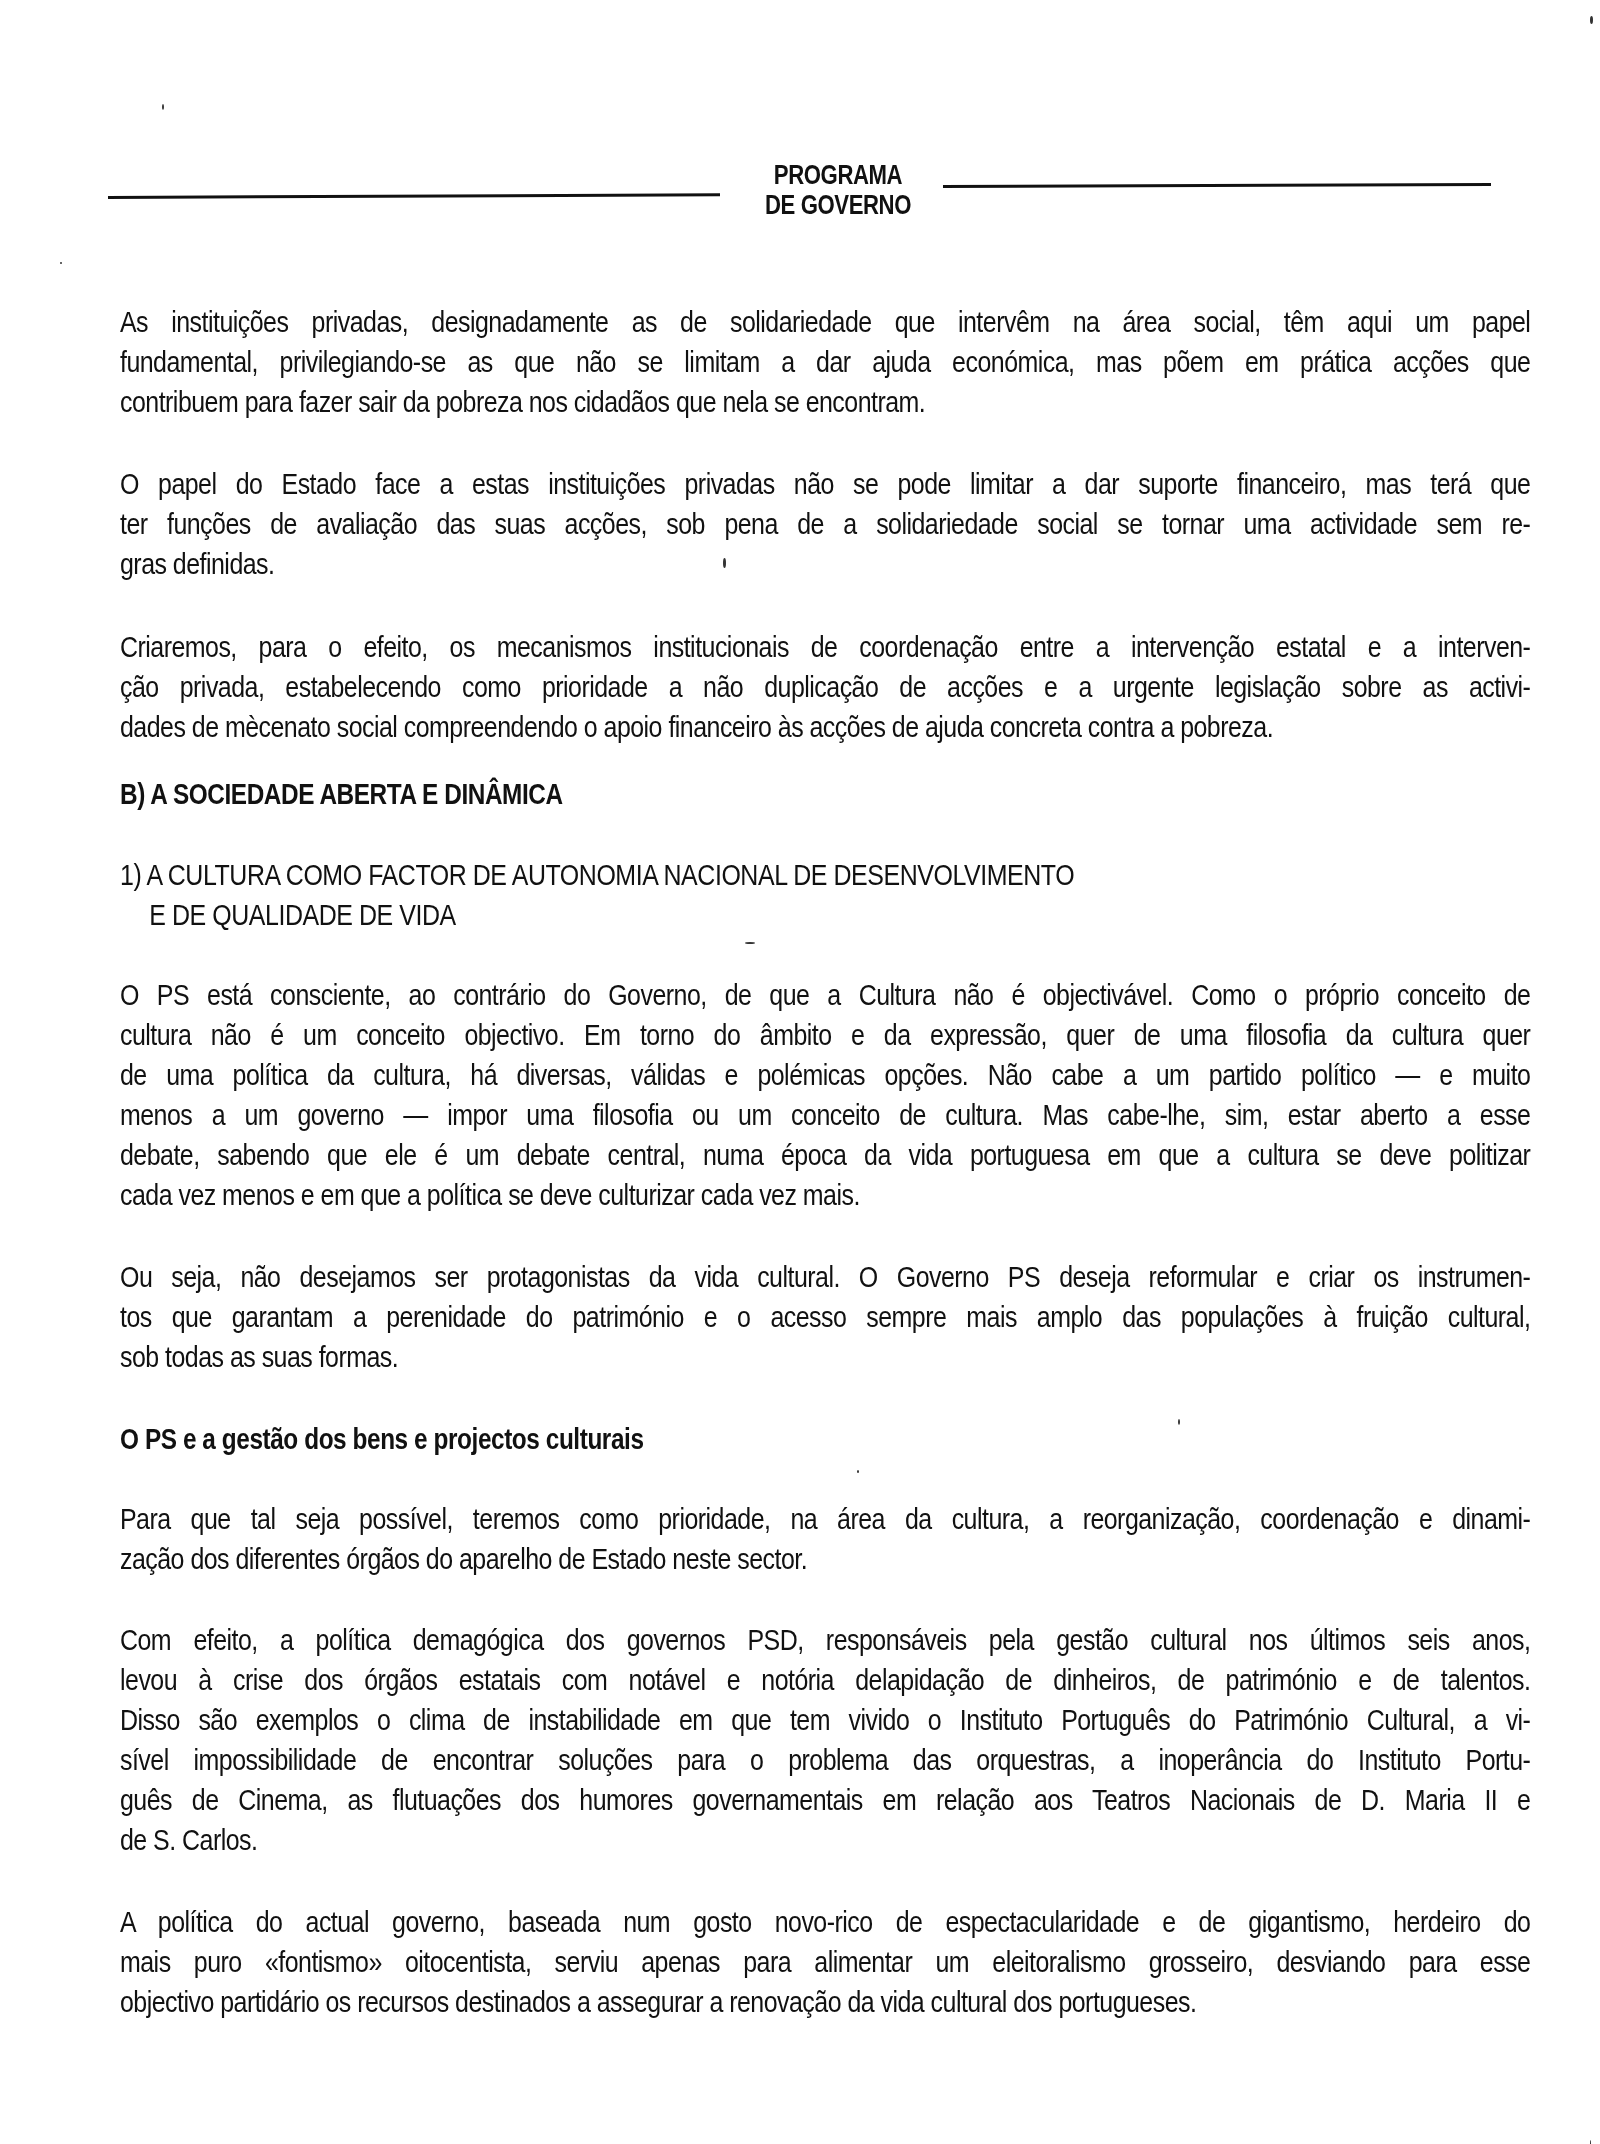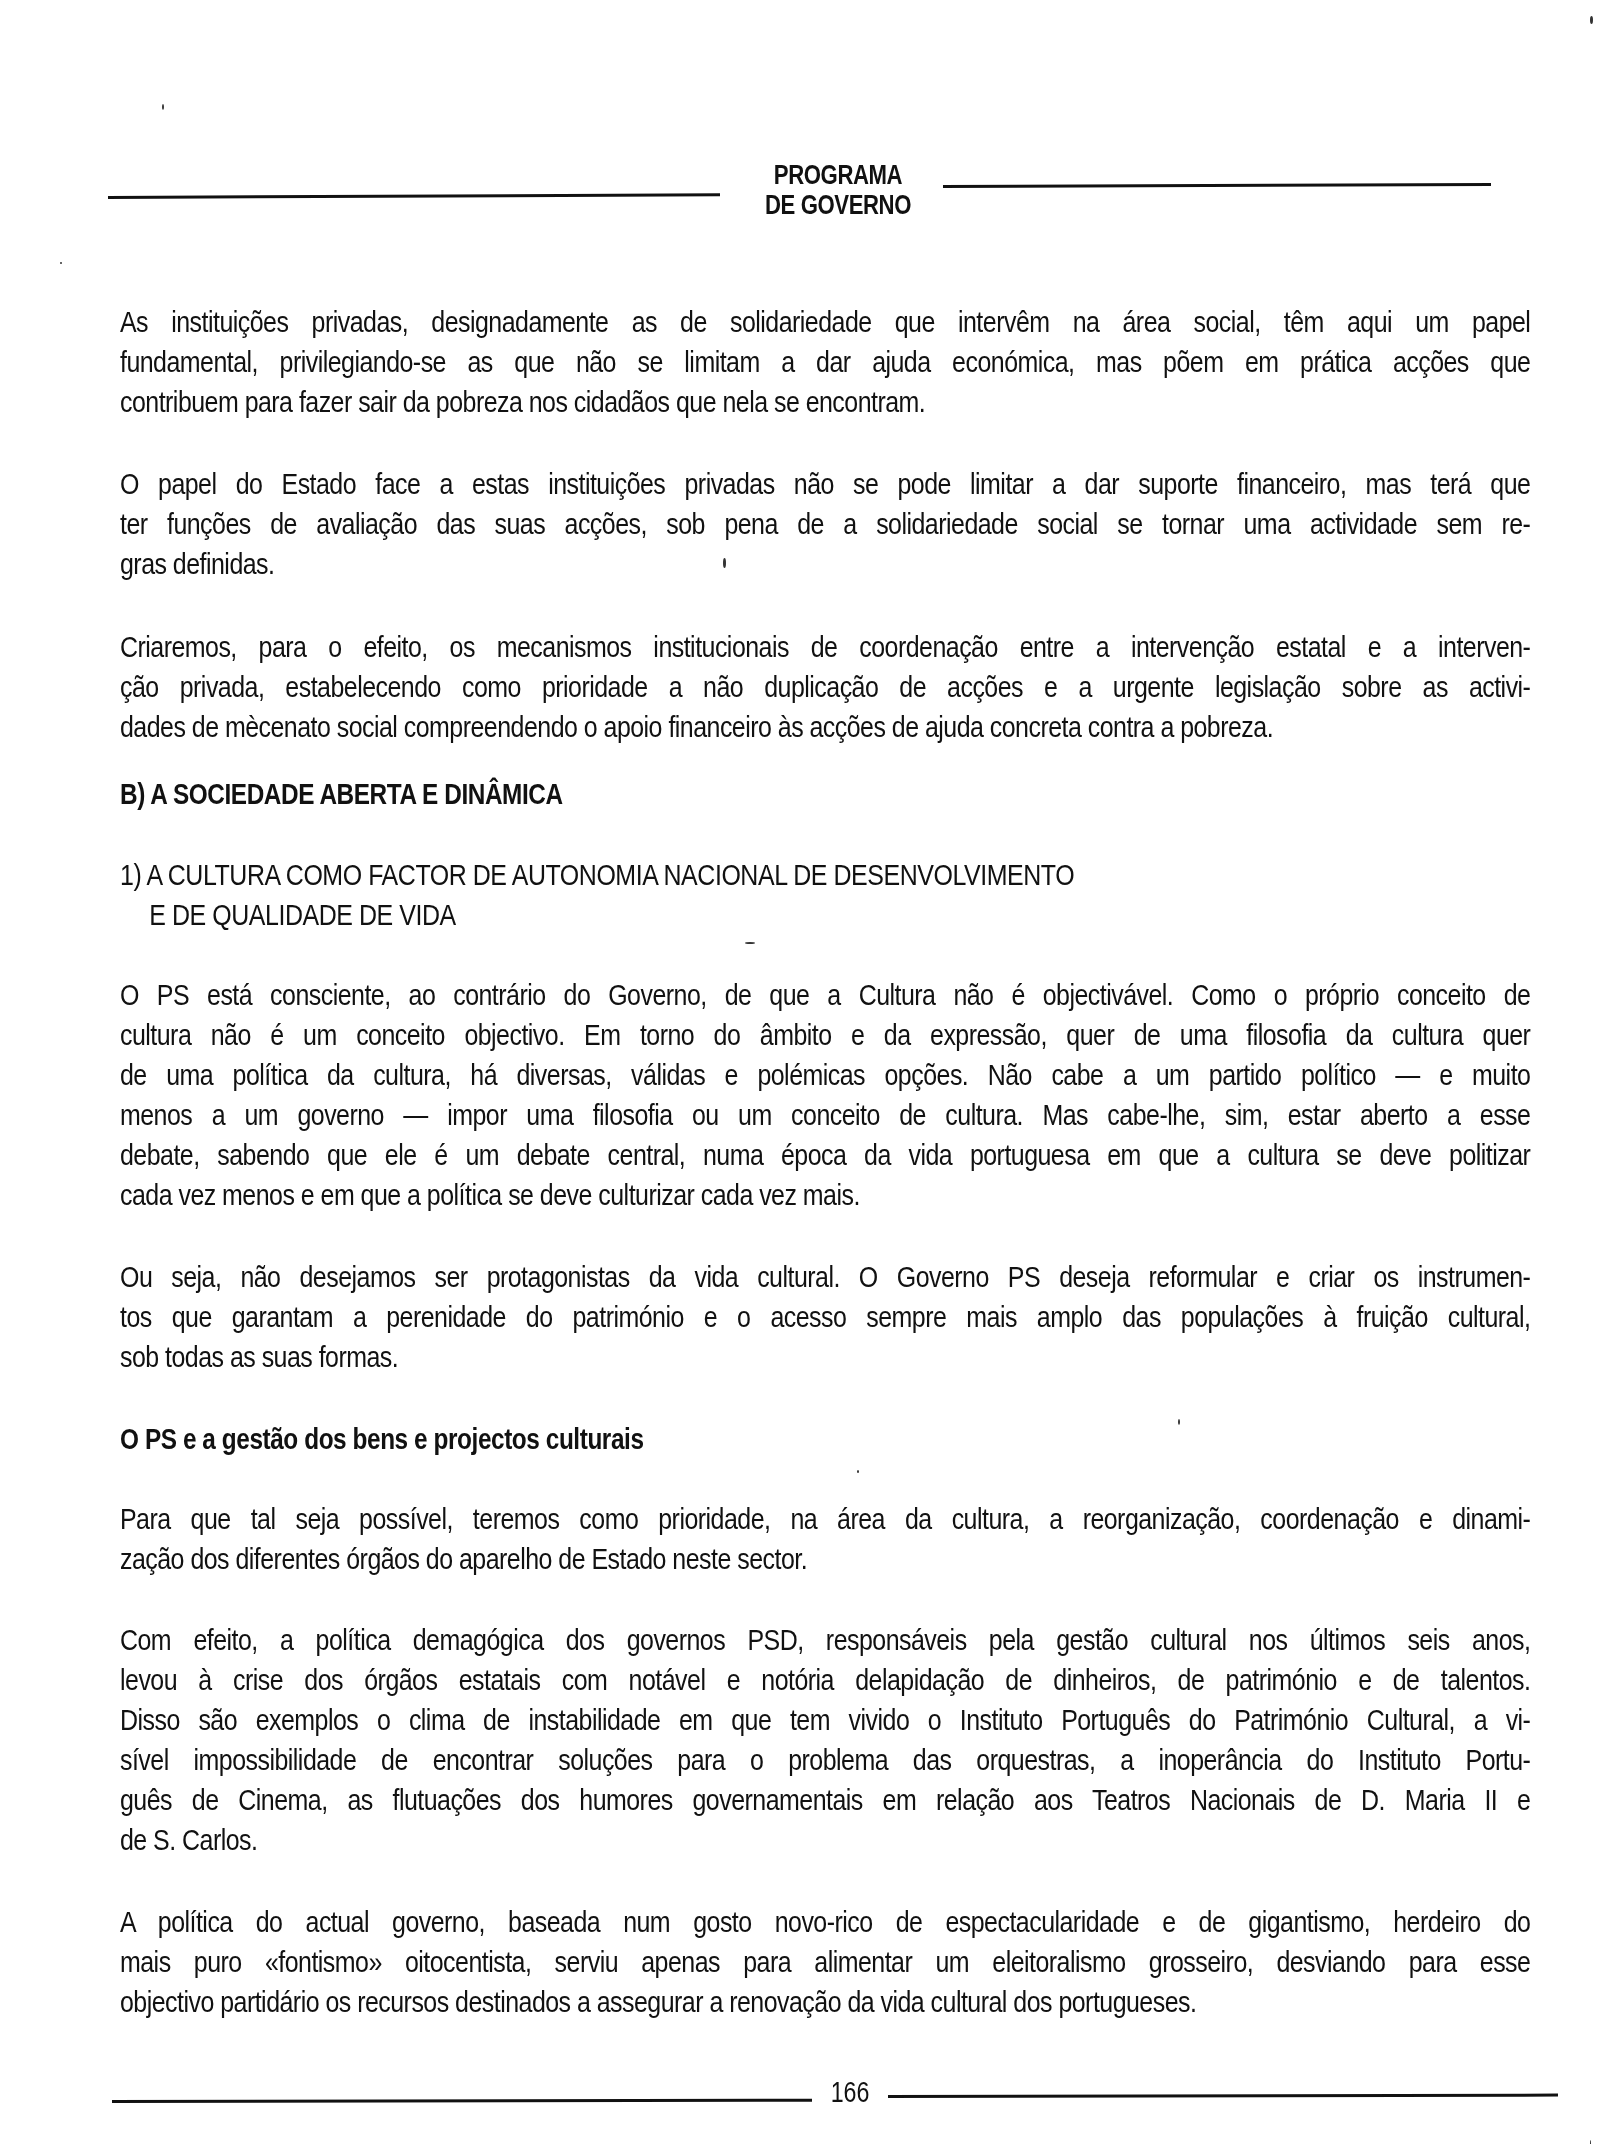--- a/index.html
+++ b/index.html
@@ -225,25 +225,20 @@
       <span class="ln last">de S. Carlos.</span>
     </p>
 
     <p class="para abs" style="top:1600px;">
       <span class="ln">A política do actual governo, baseada num gosto novo-rico de espectacularidade e de gigantismo, herdeiro do</span>
       <span class="ln">mais puro «fontismo» oitocentista, serviu apenas para alimentar um eleitoralismo grosseiro, desviando para esse</span>
       <span class="ln last">objectivo partidário os recursos destinados a assegurar a renovação da vida cultural dos portugueses.</span>
     </p>
   </div>
 
-  <div class="footer">
-    <div class="footer-rule-left"></div>
-    <div class="page-number">166</div>
-    <div class="footer-rule-right"></div>
-  </div>
 
   <div class="speck" style="left:162px;top:92px;width:2px;height:6px;"></div>
   <div class="speck" style="left:60px;top:250px;width:2px;height:2px;"></div>
   <div class="speck" style="left:1590px;top:4px;width:3px;height:8px;"></div>
   <div class="speck" style="left:1178px;top:1407px;width:2px;height:6px;"></div>
   <div class="speck" style="left:857px;top:1458px;width:2px;height:3px;"></div>
   <div class="speck" style="left:745px;top:930px;width:10px;height:2px;"></div>
   <div class="speck" style="left:723px;top:546px;width:3px;height:10px;"></div>
   <div class="speck" style="left:1590px;top:2128px;width:1px;height:10px;"></div>
 

